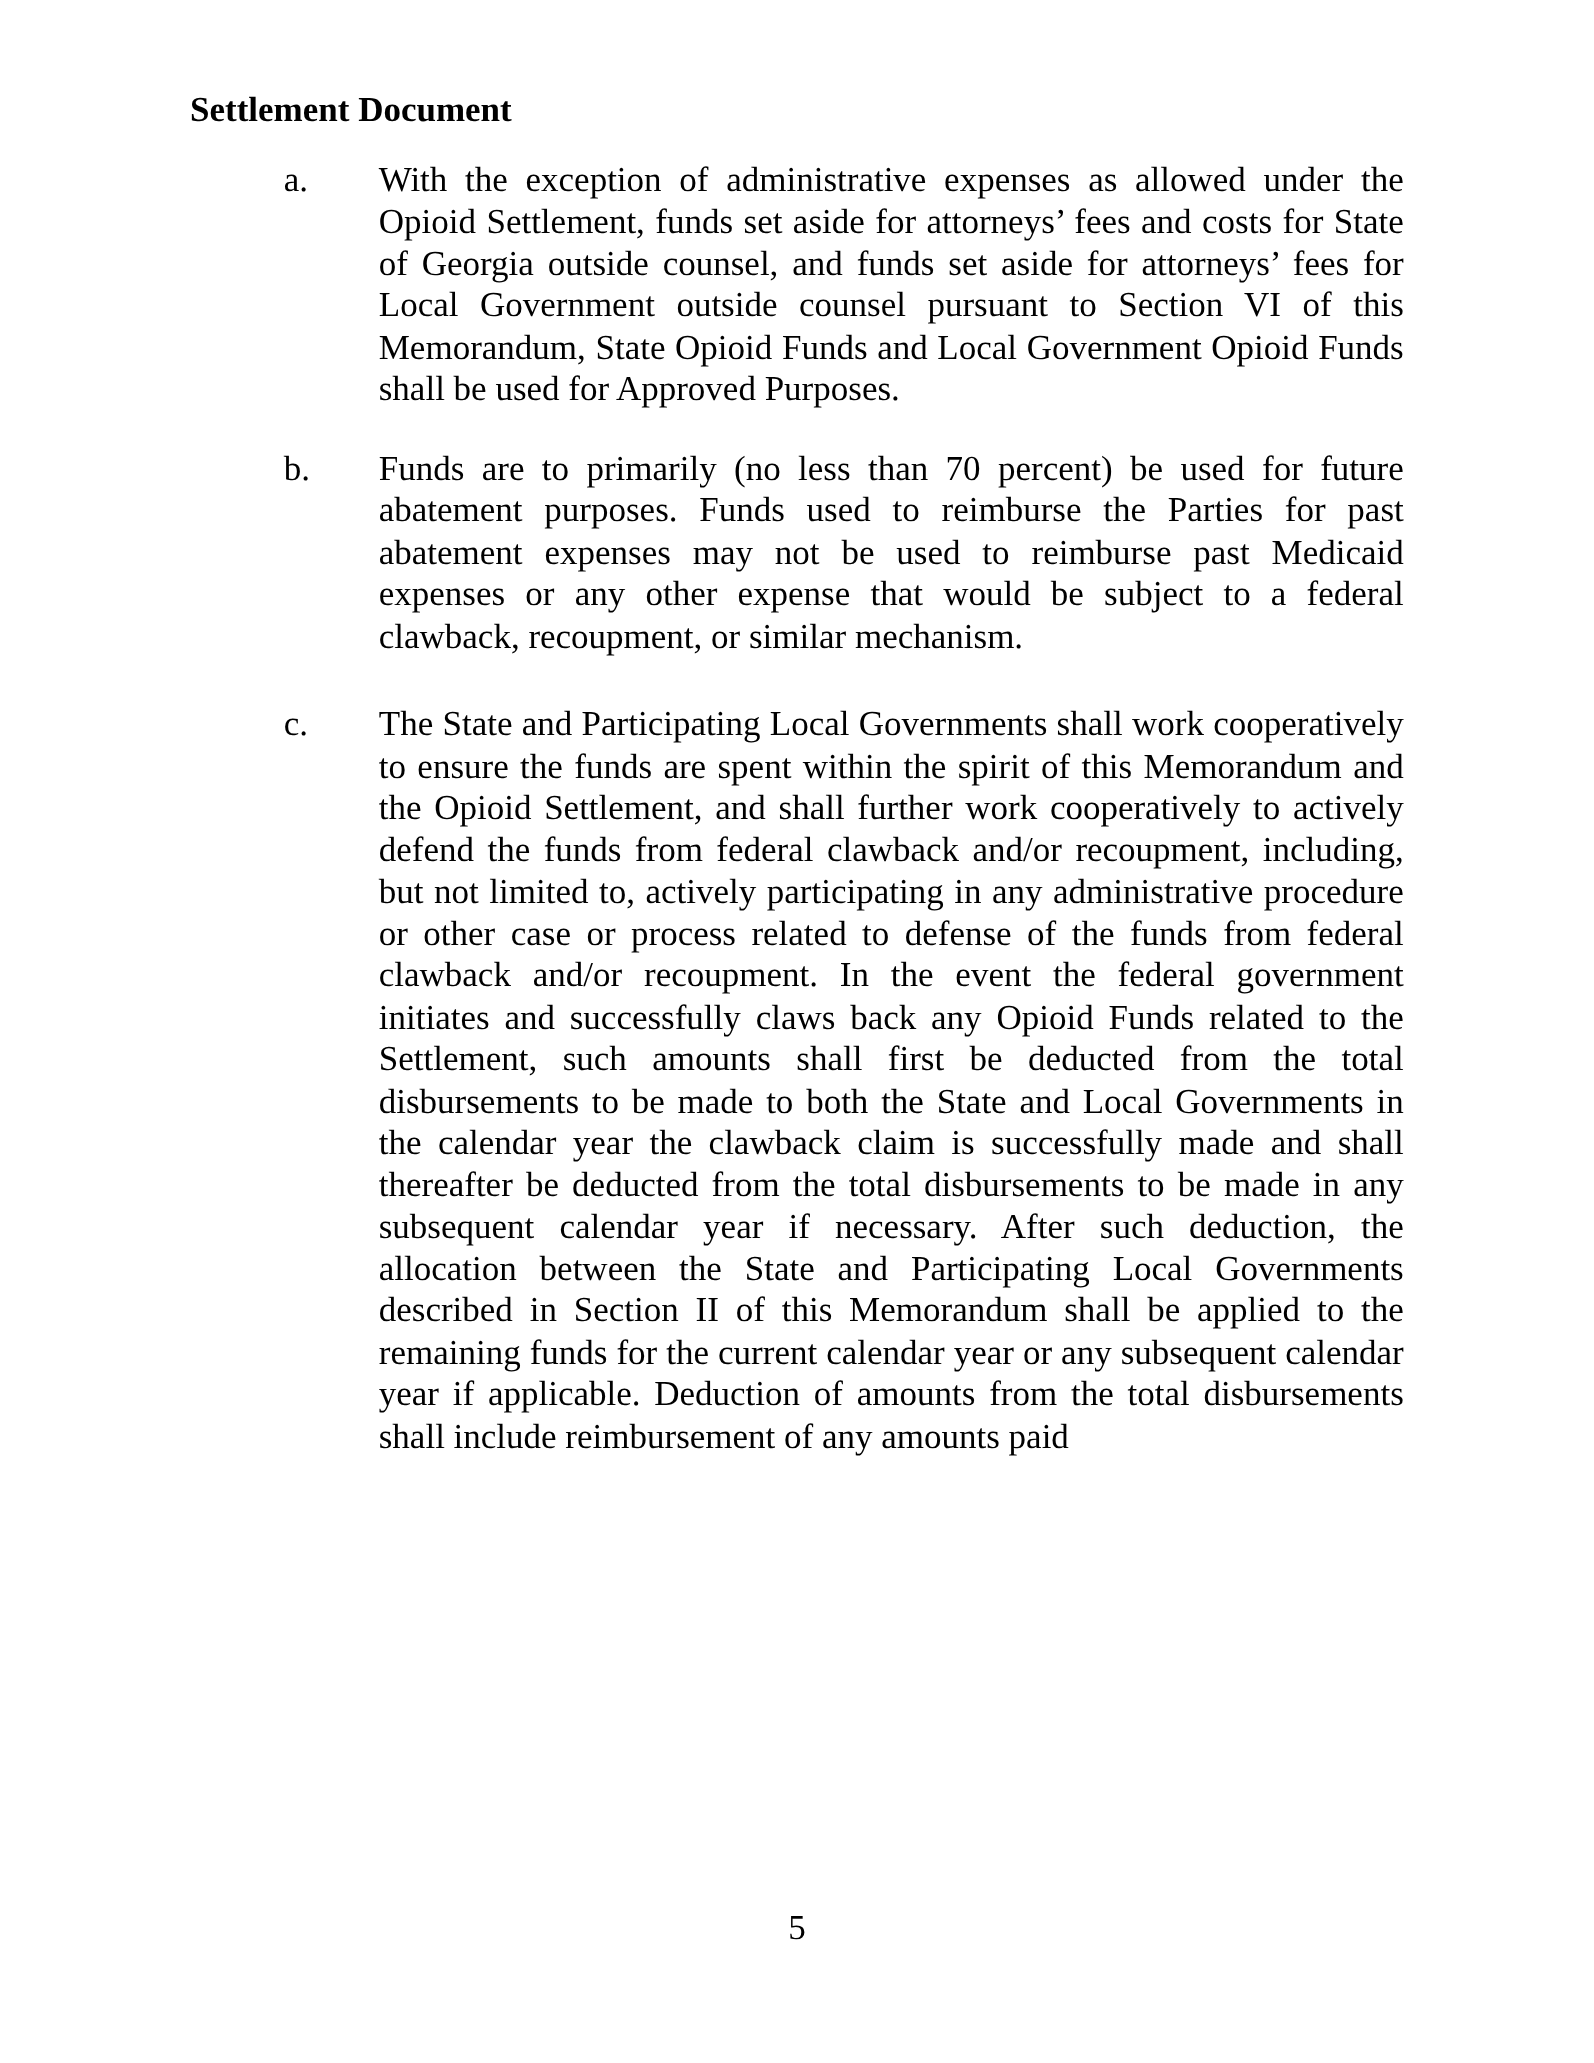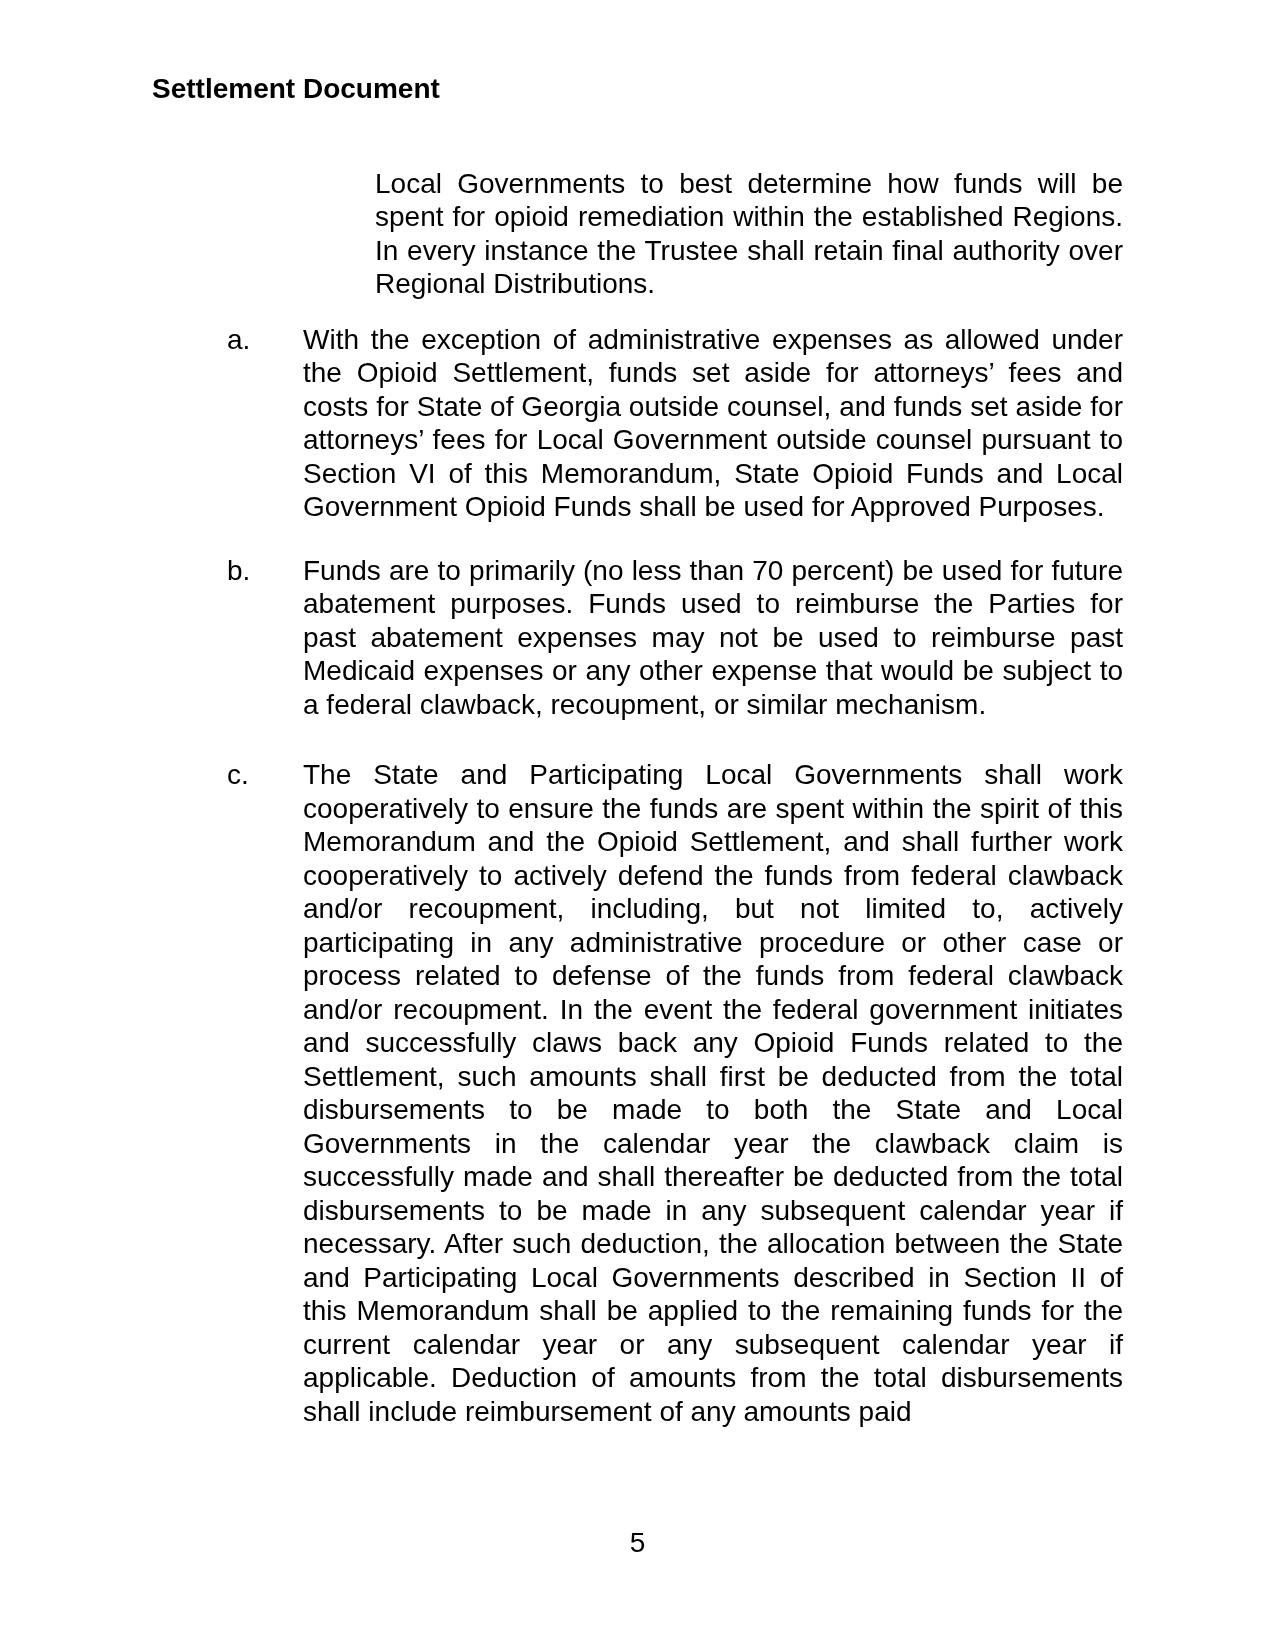--- a/index.html
+++ b/index.html
@@ -6,21 +6,21 @@
     margin: 0;
     padding: 0;
     background: #ffffff;
   }
   .page {
     position: relative;
     width: 1275px;
     height: 1650px;
     background: #ffffff;
     color: #000000;
-    font-family: Liberation Sans, sans-serif;
+    font-family: Liberation Serif, serif;
     font-size: 28px;
     line-height: 33.5px;
     overflow: hidden;
   }
   .content {
     position: absolute;
     left: 152px;
     top: 72px;
     width: 971px;
   }
@@ -74,21 +74,20 @@
 </head>
 <body>
 
 <div class="page">
   <div class="content">
 
     <div class="doc-header">
       <div>Settlement Document</div>
     </div>
 
-    <div class="cont-para">Local Governments to best determine how funds will be spent for opioid remediation within the established Regions.  In every instance the Trustee shall retain final authority over Regional Distributions.</div>
 
 
     <div class="item item-a">
       <span class="item-label">a.</span>
       <span class="item-text">With the exception of administrative expenses as allowed under the Opioid Settlement, funds set aside for attorneys’ fees and costs for State of Georgia outside counsel, and funds set aside for attorneys’ fees for Local Government outside counsel pursuant to Section VI of this Memorandum, State Opioid Funds and Local Government Opioid Funds shall be used for Approved Purposes.</span>
     </div>
 
     <div class="item item-b">
       <span class="item-label">b.</span>
       <span class="item-text">Funds are to primarily (no less than 70 percent) be used for future abatement purposes.  Funds used to reimburse the Parties for past abatement expenses may not be used to reimburse past Medicaid expenses or any other expense that would be subject to a federal clawback, recoupment, or similar mechanism.</span>

